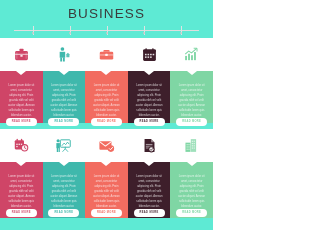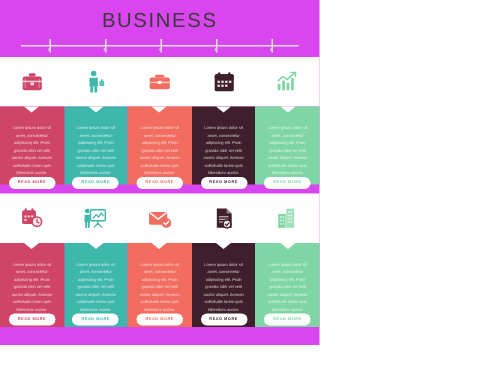--- a/index.html
+++ b/index.html
@@ -2,21 +2,21 @@
 <html><head>
 <meta charset="utf-8">
 <style>
   html,body{margin:0;padding:0;}
   body{
     width:213px;height:250px;overflow:hidden;
     background:#ffffff;
     font-family:"Liberation Sans","DejaVu Sans",sans-serif;
     -webkit-font-smoothing:antialiased;
   }
-  .page{position:relative;width:213px;height:230px;background:#d946ef;}
+  .page{position:relative;width:213px;height:230px;background:#5eead4;}
 
   
   .header{height:26px;display:flex;align-items:center;justify-content:center;}
   .title{
     font-size:13.5px;letter-spacing:1.1px;color:#3b3b3b;font-weight:400;
     font-family:"Liberation Sans","DejaVu Sans",sans-serif;
   }
 
   
   .rail{position:relative;height:12px;margin:0 14px;}

